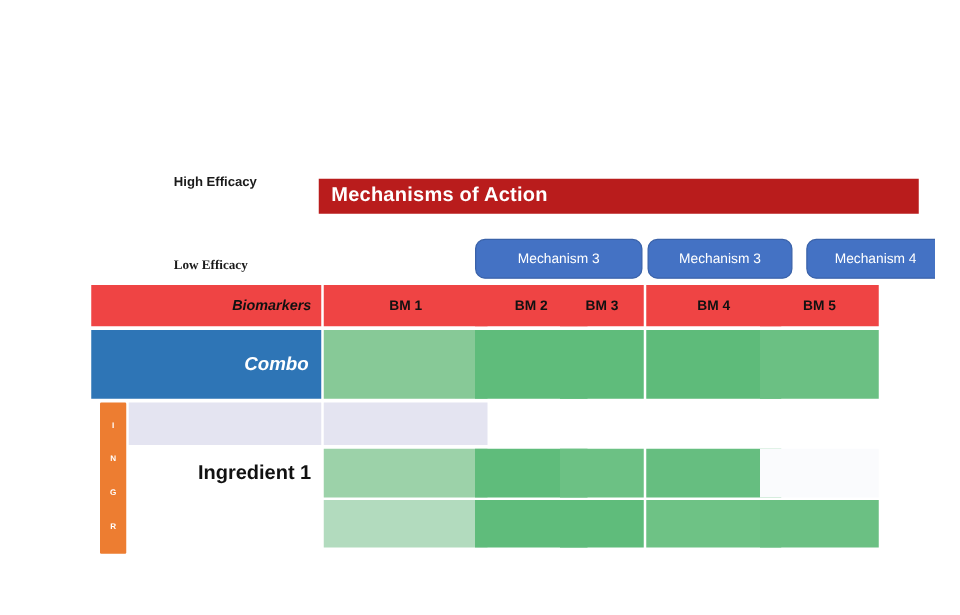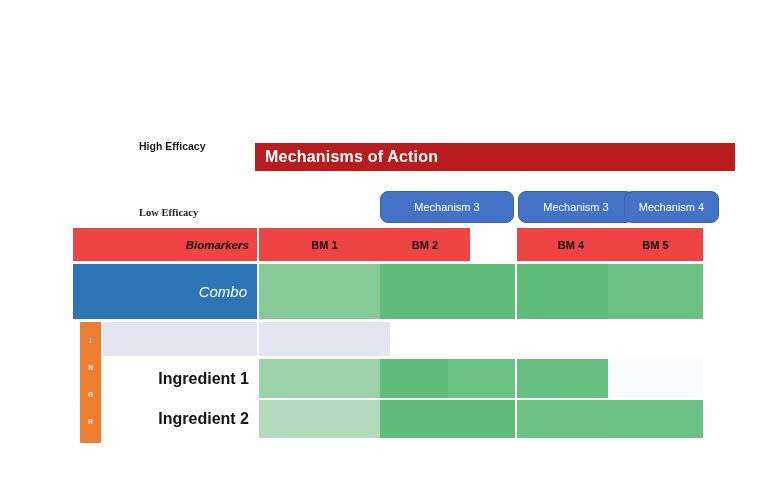--- a/index.html
+++ b/index.html
@@ -59,39 +59,39 @@
     background: #4472C4;
     border: 1.5px solid #3A62A9;
     border-radius: 8px;
     color: #ffffff; font-size: 11px;
     display: flex; align-items: center; justify-content: center;
     cursor: pointer;
   }
   .mech1 { left: 218px; width: 117px; }
   .mech2 { left: 340px; width: 134px; }
   .mech3 { left: 478px; width: 116px; }
-  .mech4 { left: 584px; width: 95px;  }
+  .mech4 { left: 605px; width: 111px;  }
 
   
   .bm-hdr-cell {
     background: #ef4444;
     display: flex; align-items: center; justify-content: center;
     font-size: 11px; font-weight: bold; color: #111111;
   }
   .bm-row-label {
     justify-content: flex-end; padding-right: 8px;
     font-style: italic; font-size: 11.5px;
   }
 
   
   .combo-label {
     background: #2E75B6;
     display: flex; align-items: center; justify-content: flex-end;
     padding-right: 10px;
-    color: #ffffff; font-weight: normal; font-style: italic; font-size: 15px;
+    color: #ffffff; font-weight: bold; font-style: italic; font-size: 15px;
   }
   .hm-cell { }
 
   
   .spacer-cell { background: #E4E4F1; }
   .spacer-label-seg { left: 63px; width: 154px; }
 
   
   .ing-bar {
     left: 40px; top: 282px; width: 21px; height: 121px;
@@ -130,20 +130,21 @@
     <span>Mechanisms of Action</span>
   </div>
 
   <div class="abs mech-btn mech2">Mechanism 3</div>
   <div class="abs mech-btn mech3">Mechanism 3</div>
   <div class="abs mech-btn mech4">Mechanism 4</div>
 
   <div class="abs bm-hdr-cell bm-row-label col-label row-bmhdr">Biomarkers</div>
   <div class="abs bm-hdr-cell col-bm1 row-bmhdr">BM 1</div>
   <div class="abs bm-hdr-cell col-bm2 row-bmhdr">BM 2</div>
+  <div class="abs bm-hdr-cell col-bm3 row-bmhdr">BM 3</div>
   <div class="abs bm-hdr-cell col-bm4 row-bmhdr">BM 4</div>
   <div class="abs bm-hdr-cell col-bm5 row-bmhdr">BM 5</div>
 
   <div class="abs combo-label col-label row-combo">Combo</div>
   <div class="abs hm-cell col-bm1 row-combo" style="background-color: rgb(135, 201, 151);"></div>
   <div class="abs hm-cell col-bm2 row-combo" style="background-color: rgb(95, 188, 123);"></div>
   <div class="abs hm-cell col-bm3 row-combo" style="background-color: rgb(95, 188, 123);"></div>
   <div class="abs hm-cell col-bm4 row-combo" style="background-color: rgb(94, 187, 122);"></div>
   <div class="abs hm-cell col-bm5 row-combo" style="background-color: rgb(107, 192, 131);"></div>
 
@@ -163,20 +164,19 @@
     <span>Ts</span>
   </div>
 
   <div class="abs ing-label col-label row-ing1">Ingredient 1</div>
   <div class="abs hm-cell col-bm1 row-ing1" style="background-color: rgb(156, 210, 169);"></div>
   <div class="abs hm-cell col-bm2 row-ing1" style="background-color: rgb(95, 188, 123);"></div>
   <div class="abs hm-cell col-bm3 row-ing1" style="background-color: rgb(108, 193, 132);"></div>
   <div class="abs hm-cell col-bm4 row-ing1" style="background-color: rgb(102, 190, 128);"></div>
   <div class="abs hm-cell col-bm5 row-ing1" style="background-color: rgb(250, 251, 253);"></div>
 
-  <div class="abs ing-label col-label row-ing2">Ingredient 2</div>
   <div class="abs hm-cell col-bm1 row-ing2" style="background-color: rgb(178, 219, 190);"></div>
   <div class="abs hm-cell col-bm2 row-ing2" style="background-color: rgb(95, 188, 123);"></div>
   <div class="abs hm-cell col-bm3 row-ing2" style="background-color: rgb(95, 188, 123);"></div>
   <div class="abs hm-cell col-bm4 row-ing2" style="background-color: rgb(110, 194, 133);"></div>
   <div class="abs hm-cell col-bm5 row-ing2" style="background-color: rgb(107, 192, 131);"></div>
 
 </div>
 
 </body></html>

